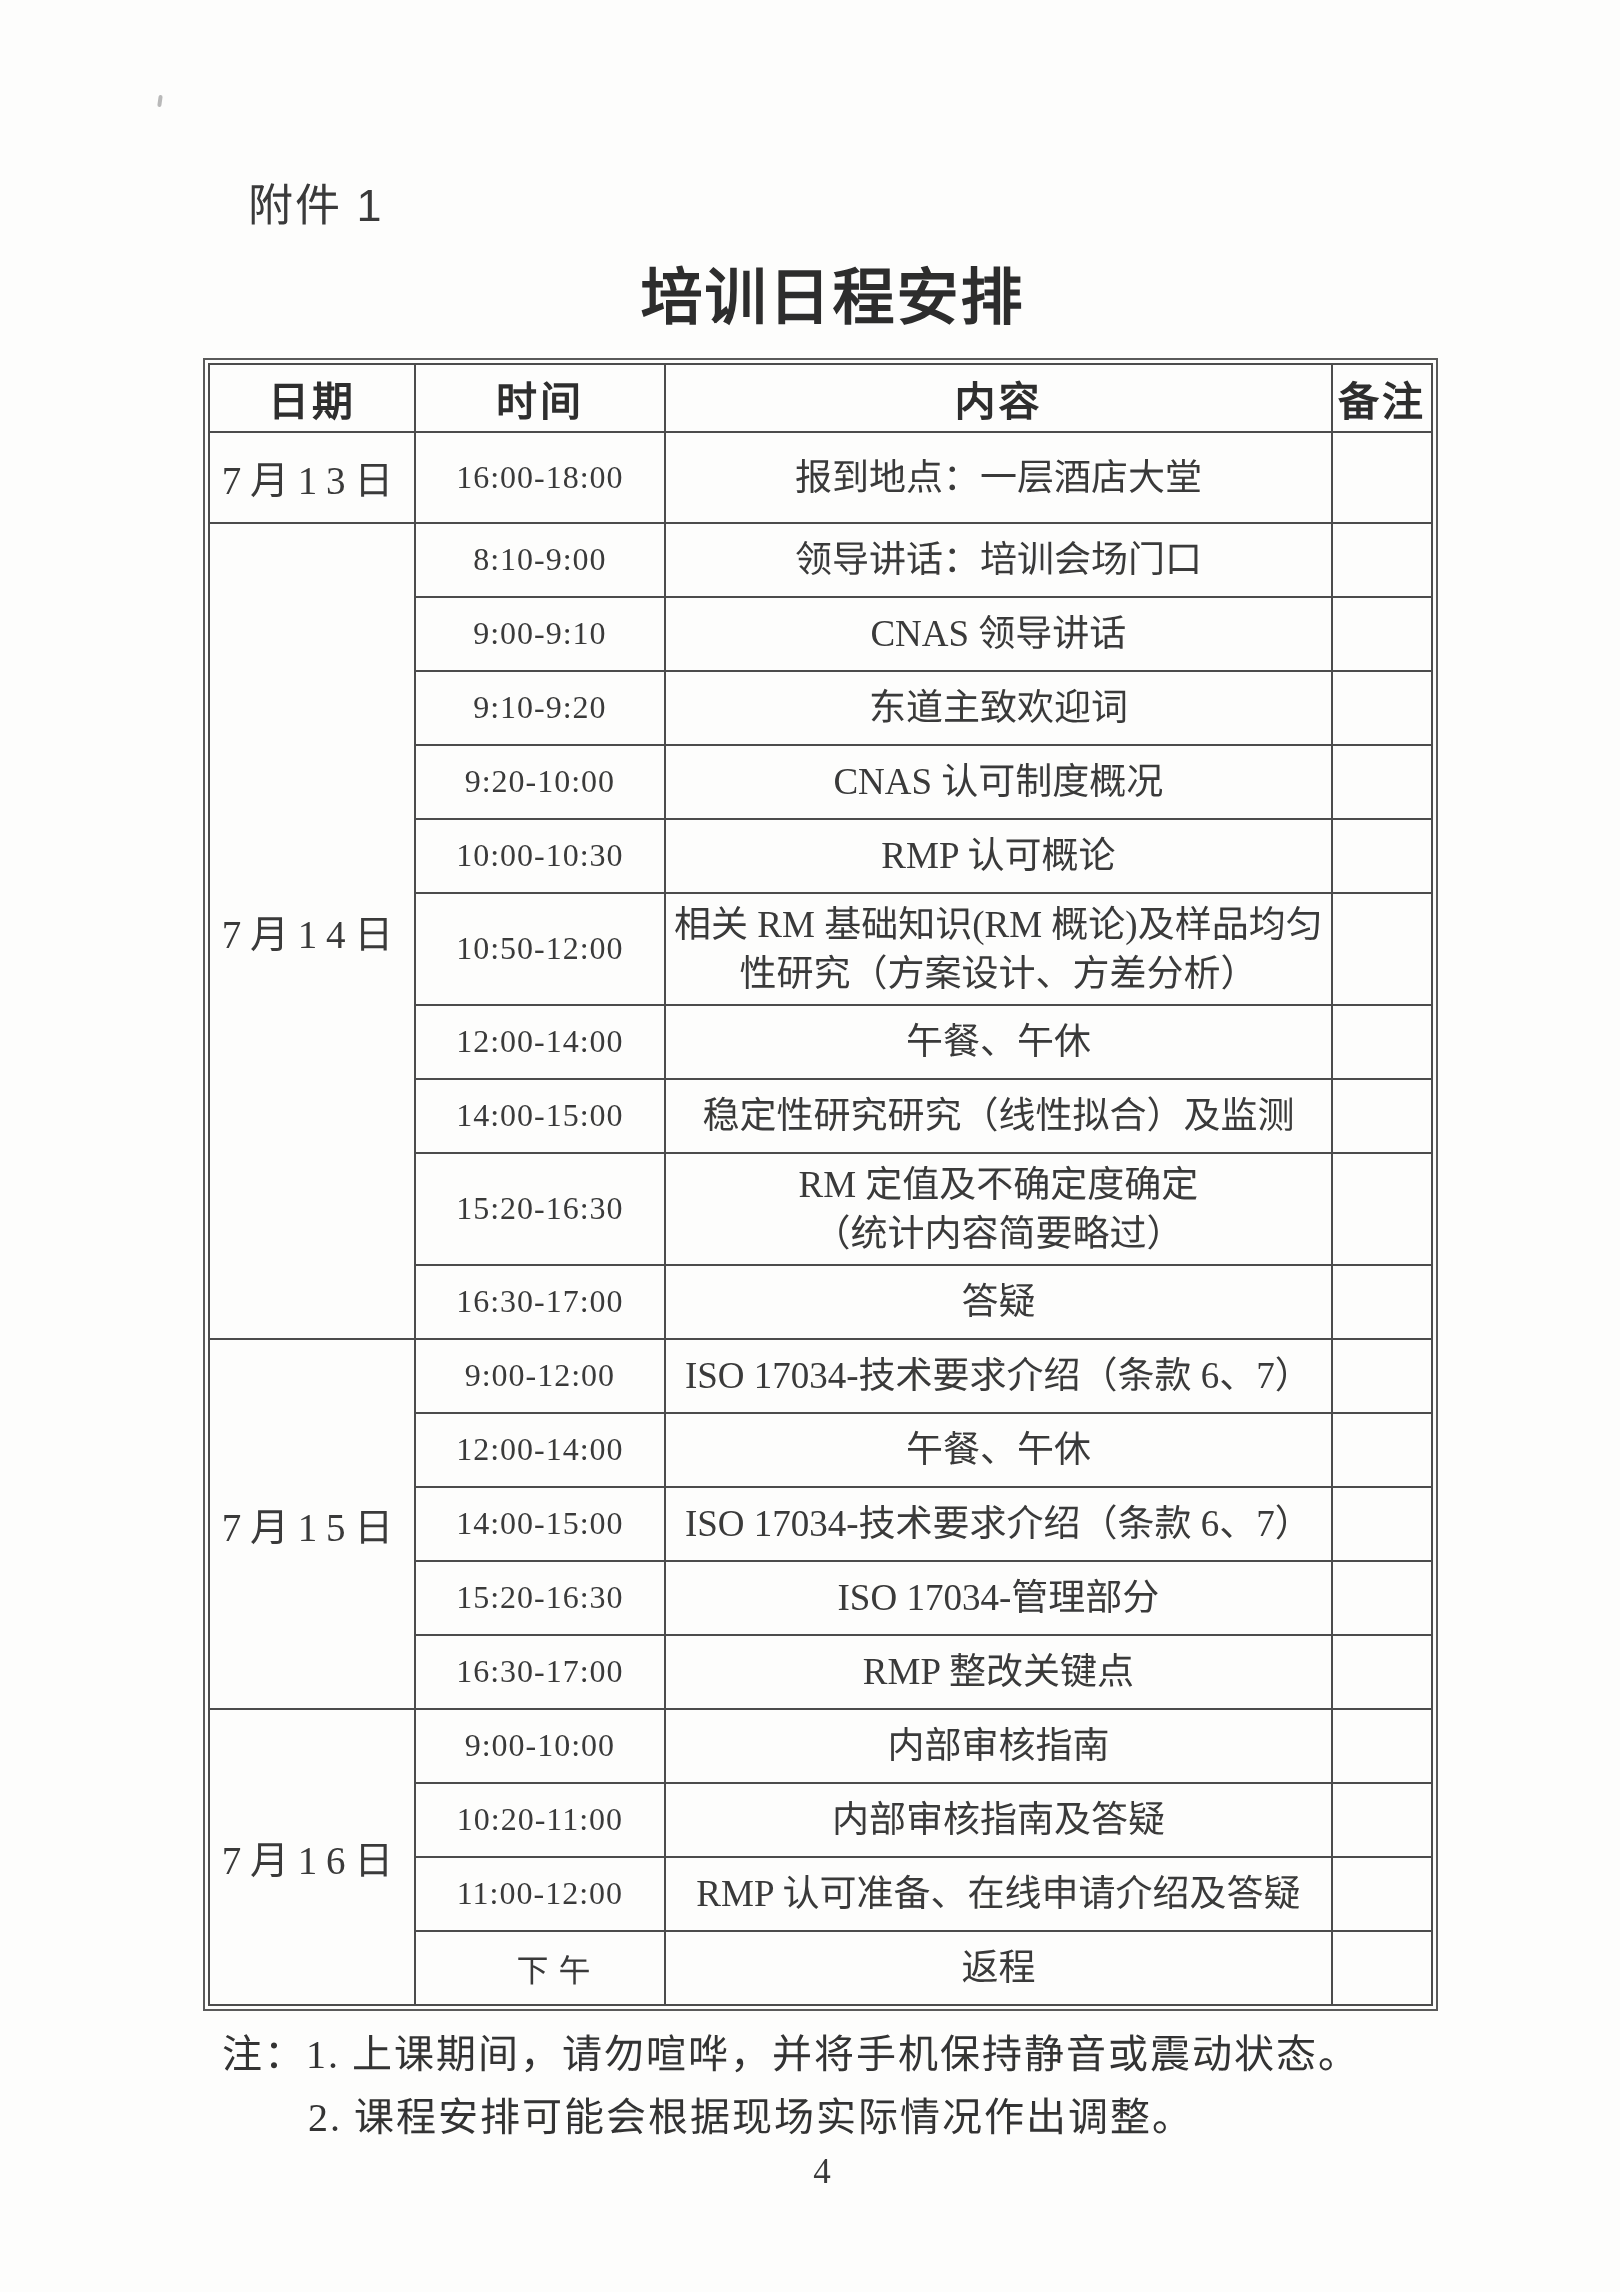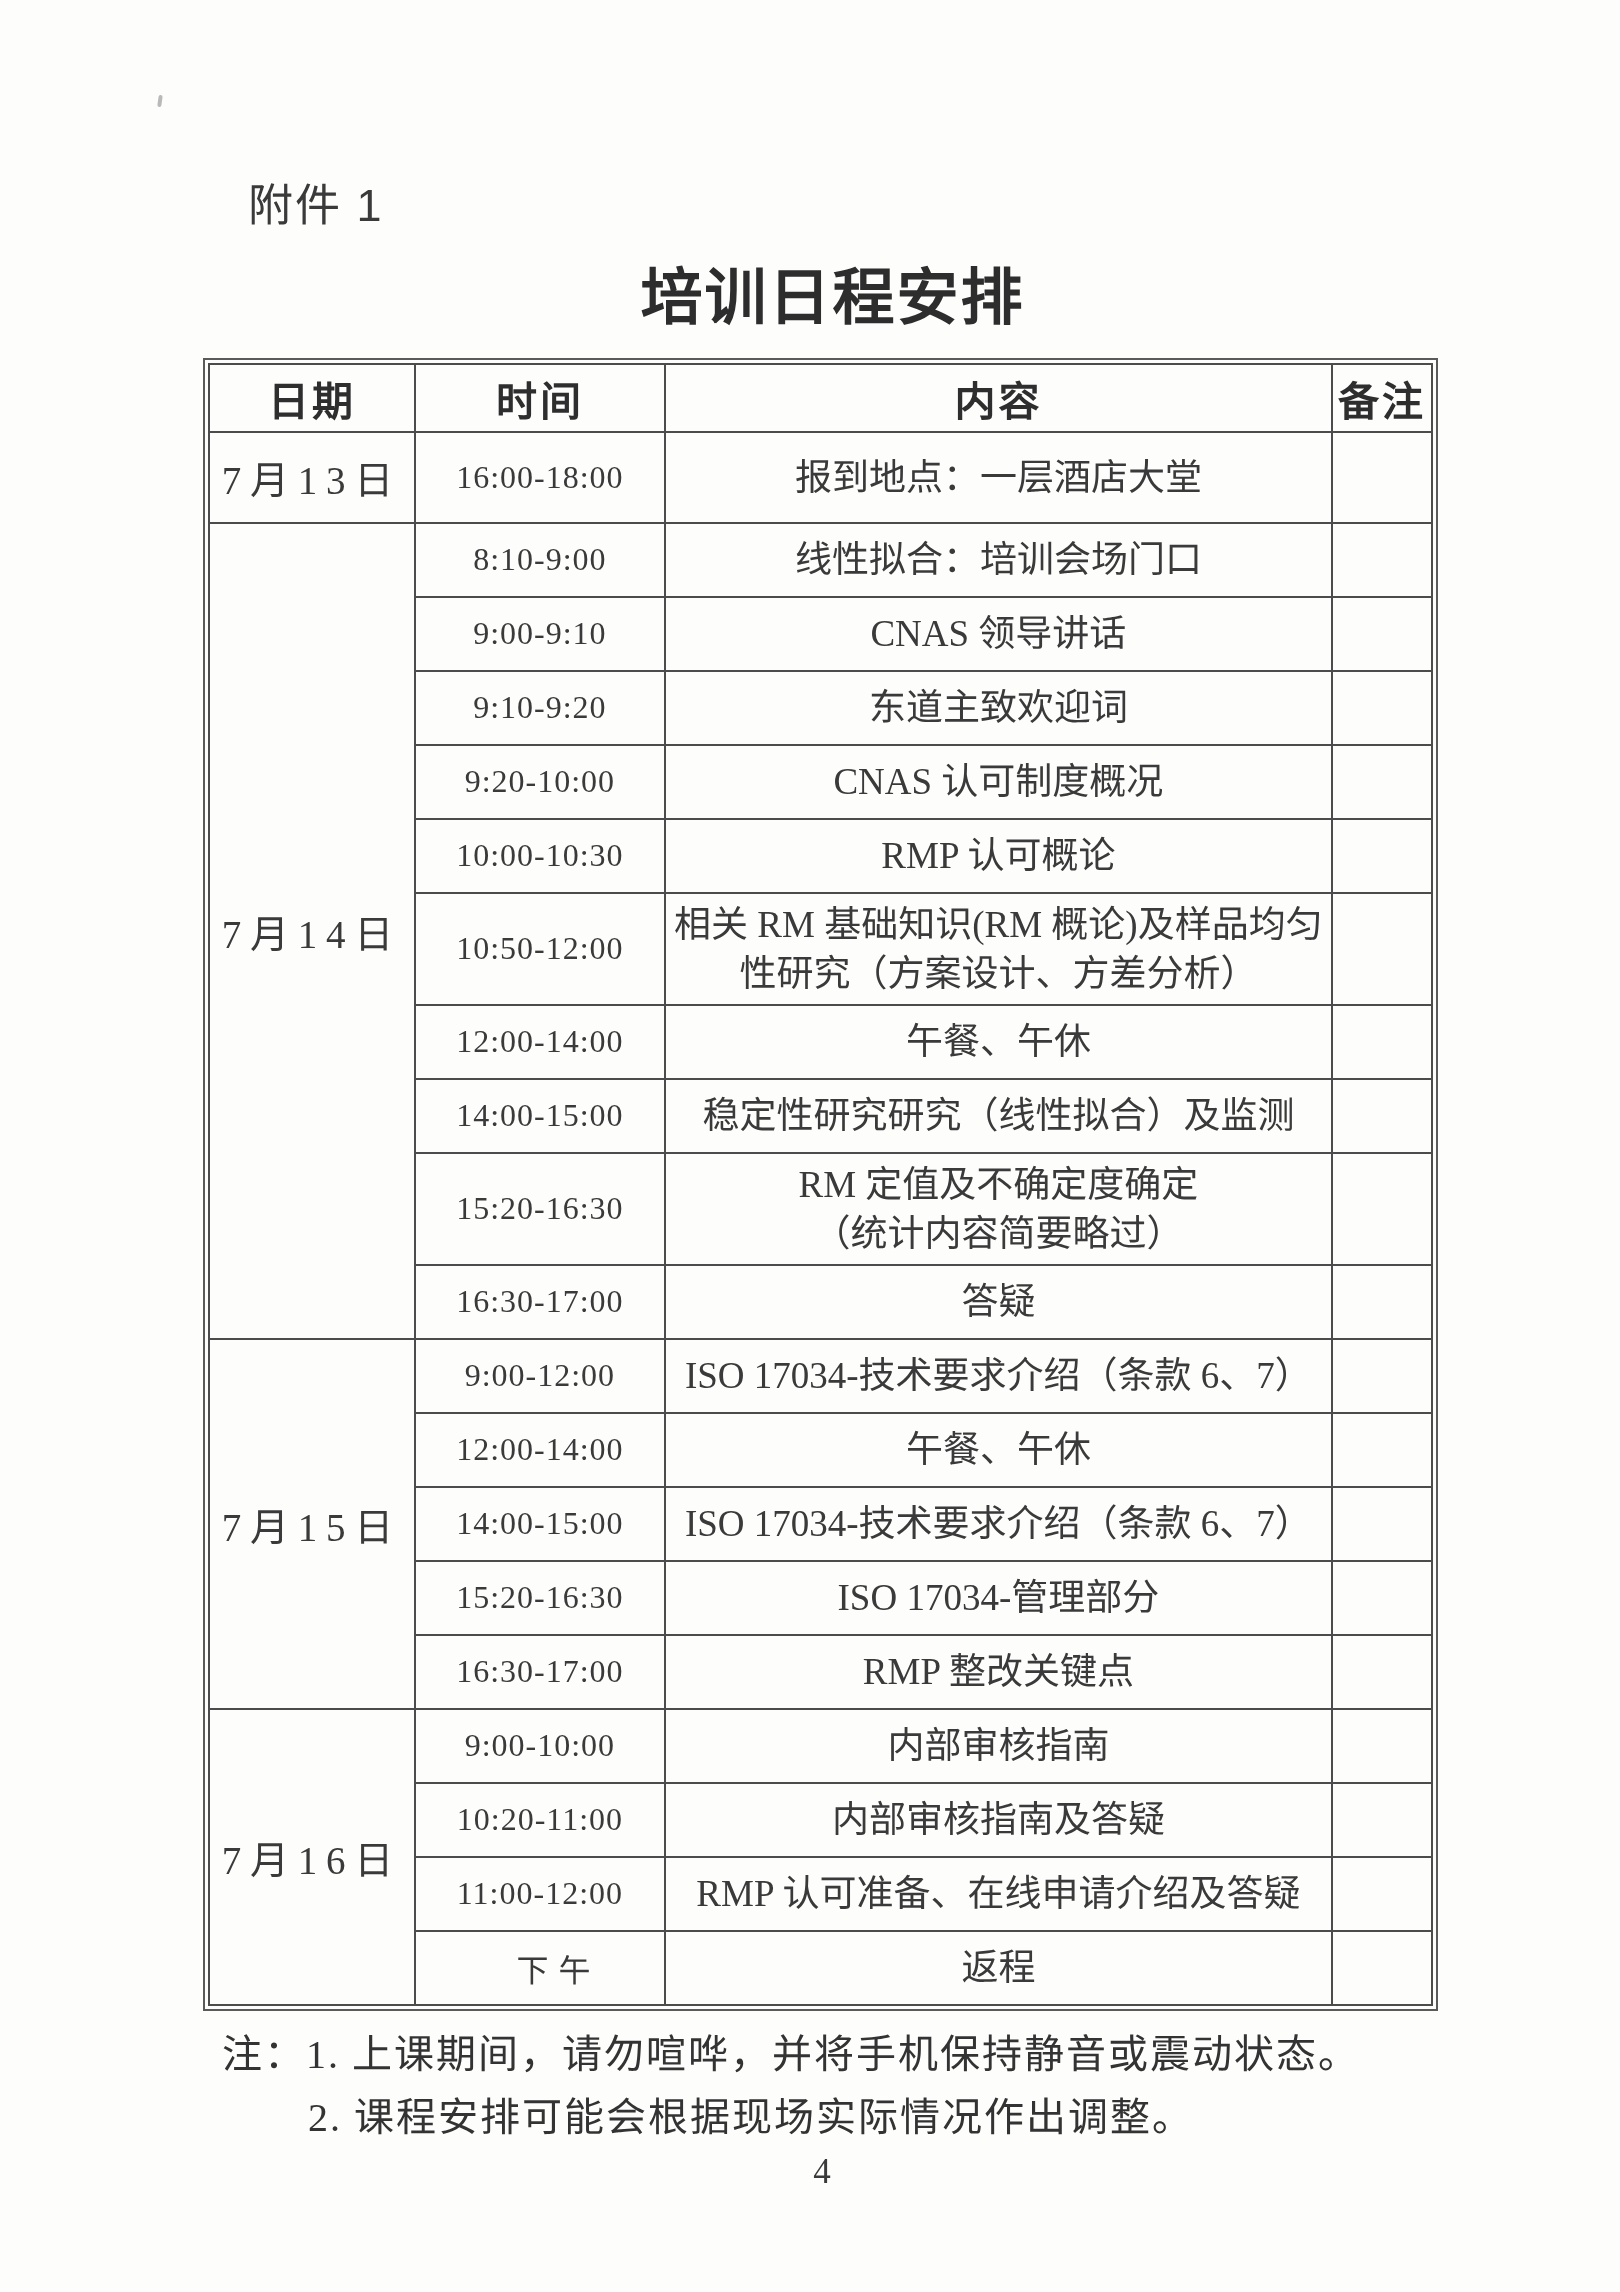--- a/index.html
+++ b/index.html
@@ -118,21 +118,21 @@
         <td class="c-content">
           <div class="line">报到地点：一层酒店大堂</div>
         </td>
         <td class="c-remark"></td>
       </tr>
 
       <tr class="h-std">
         <td class="c-date" rowspan="10">7月14日</td>
         <td class="c-time">8:10-9:00</td>
         <td class="c-content">
-          <div class="line">线性拟合：培训会场门口</div>
+          <div class="line">领导讲话：培训会场门口</div>
         </td>
         <td class="c-remark"></td>
       </tr>
       <tr class="h-std">
         <td class="c-time">9:00-9:10</td>
         <td class="c-content">
           <div class="line">CNAS 领导讲话</div>
         </td>
         <td class="c-remark"></td>
       </tr>

